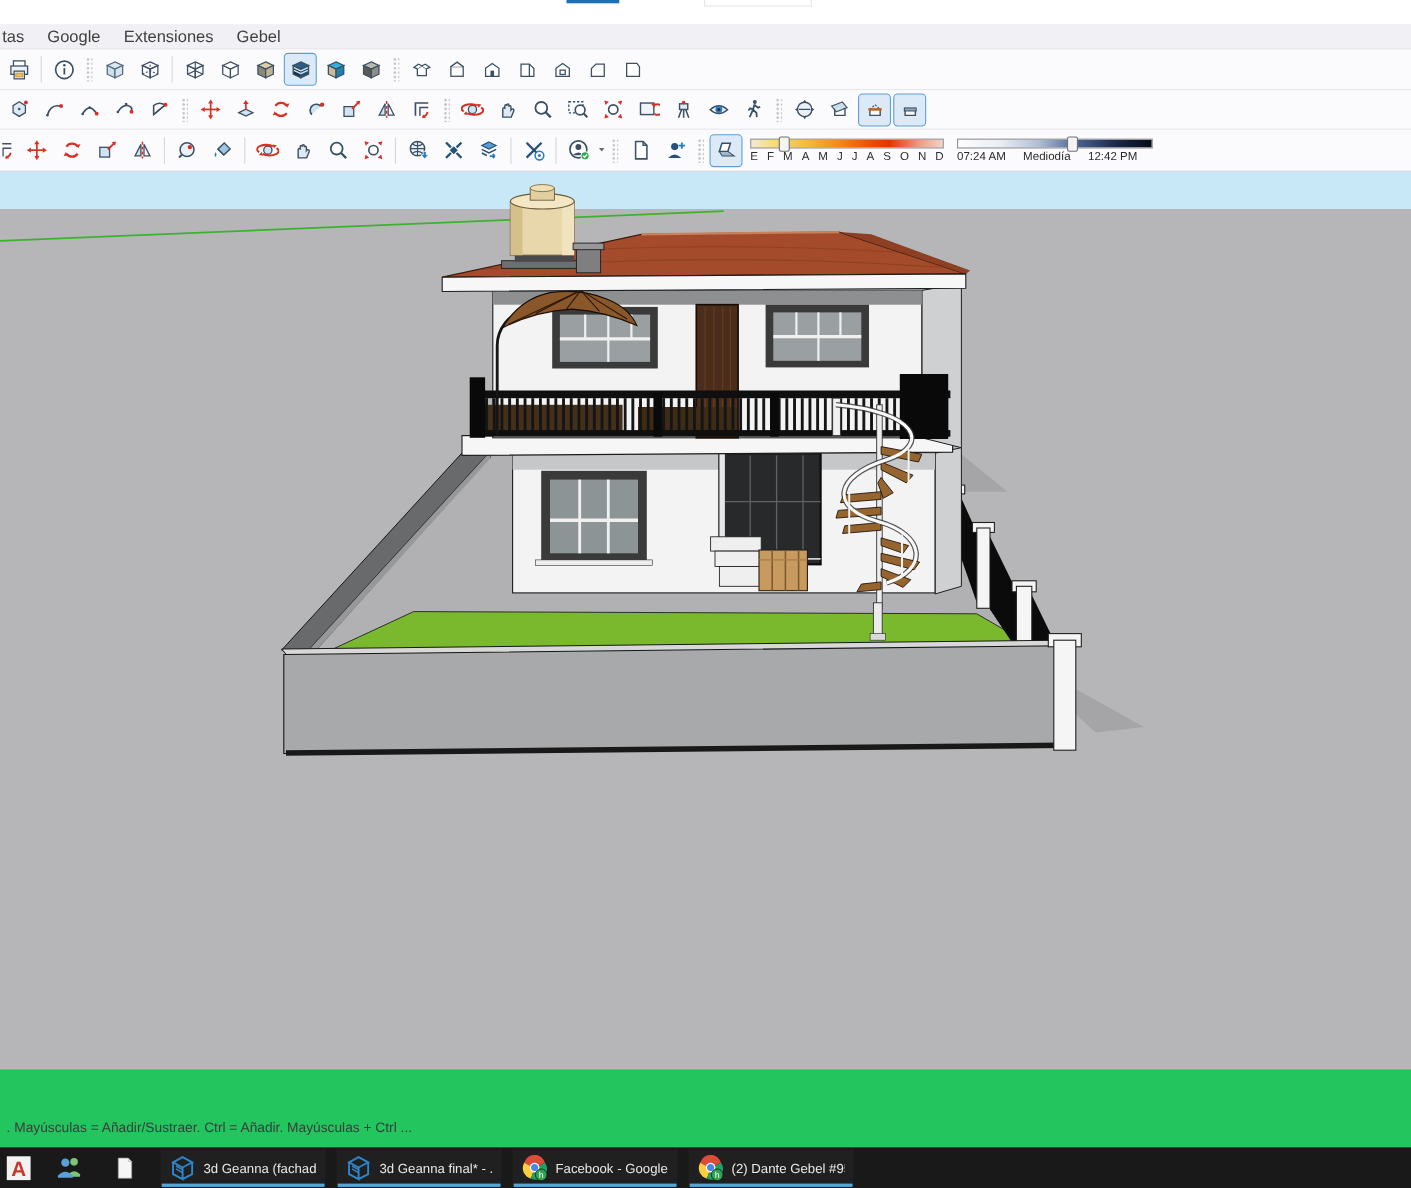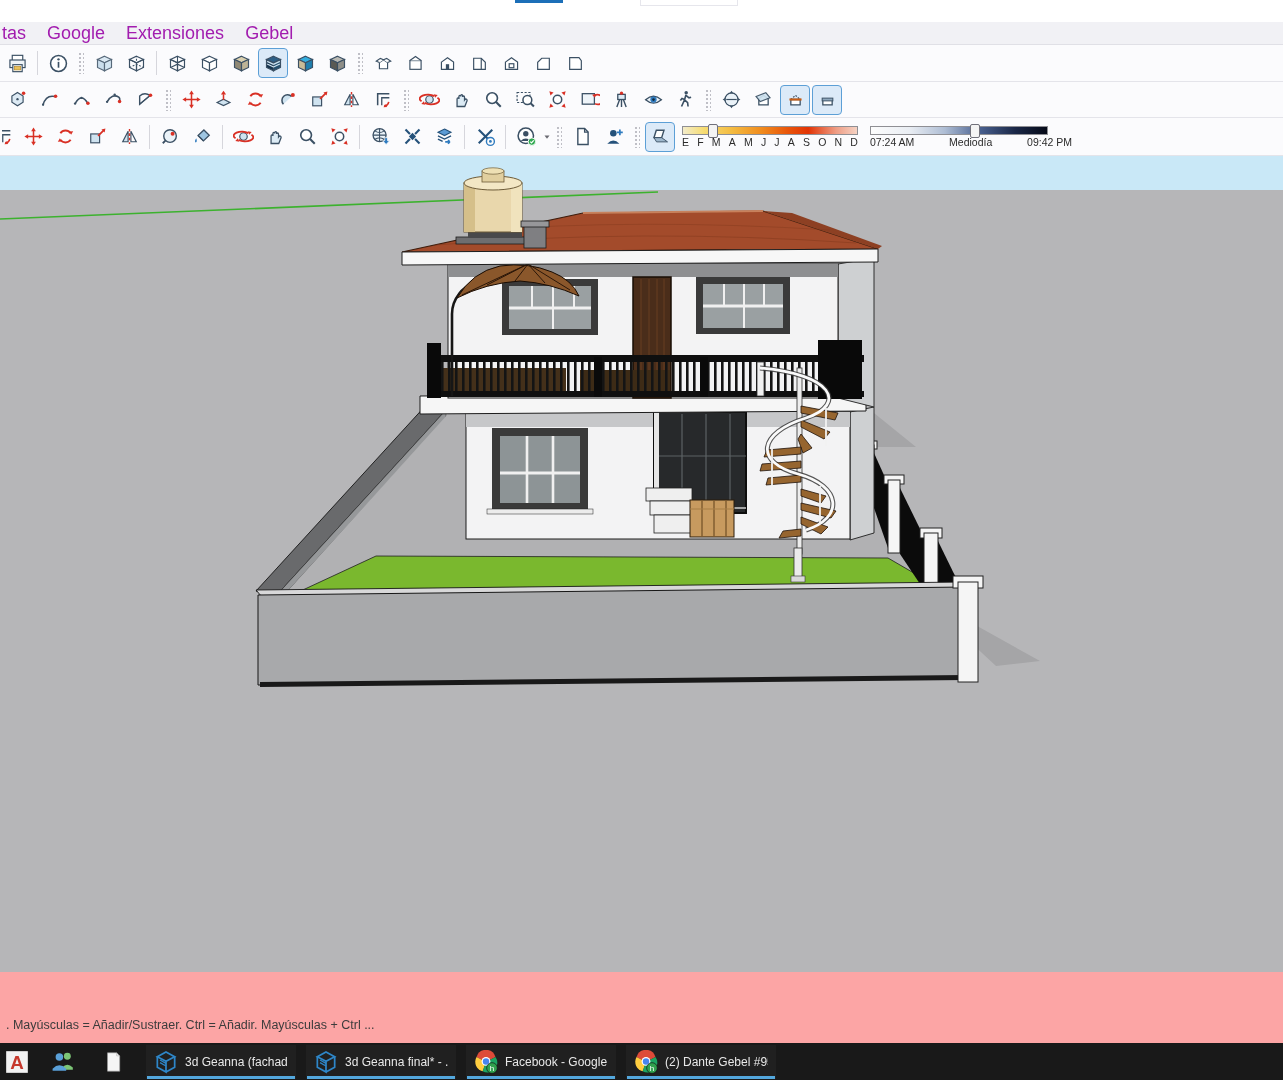--- a/index.html
+++ b/index.html
@@ -6,21 +6,21 @@
     font-family:"Liberation Sans",sans-serif;}
   .abs{position:absolute;}
   #stage{position:relative;width:1283px;height:1080px;background:#fff;}
   
   #topstrip{left:0;top:0;width:1283px;height:22px;background:#ffffff;}
   #tab-accent{left:515px;top:0;width:48px;height:3px;background:#1c6fb8;}
   #tab-ghost{left:640px;top:0;width:96px;height:5px;border:1px solid #e6e6ec;border-top:none;}
   
   #menubar{left:0;top:22px;width:1283px;height:23px;background:#f1f1f5;border-bottom:1px solid #e0e0e6;
     display:flex;align-items:center;padding-left:2px;box-sizing:border-box;}
-  .menu-item{font-size:18px;color:#a21caf;margin-right:21px;white-space:nowrap;cursor:default;}
+  .menu-item{font-size:15px;color:#404040;margin-right:21px;white-space:nowrap;cursor:default;}
   
   .tbrow{left:0;width:1283px;background:#fbfbfd;border-bottom:1px solid #e4e4ea;display:flex;
     align-items:center;box-sizing:border-box;padding-left:1px;}
   #row1{top:45px;height:37px;}
   #row2{top:82px;height:36px;}
   #row3{top:118px;height:38px;}
   .tbtn{width:28px;height:28px;display:flex;align-items:center;justify-content:center;border:1px solid transparent;
     border-radius:4px;margin:0 1px;flex:0 0 auto;}
   .tbtn.sel{background:#dceaf8;border-color:#5c9fd6;}
   .tbtn.cut{width:13px;overflow:hidden;justify-content:flex-end;margin-left:0;}
@@ -34,21 +34,21 @@
   .sldbar.month{width:176px;background:linear-gradient(90deg,#f3ecca 0%,#f6dc72 12%,#f4bc42 28%,#f08c1e 45%,#e9560b 60%,#e23405 72%,#ee9d85 88%,#f6d3c4 100%);}
   .sldbar.time{width:178px;background:linear-gradient(90deg,#fdfdfd 0%,#e9edf3 22%,#aebdd4 42%,#49608f 62%,#1a2747 82%,#060a18 100%);}
   .sldhandle{position:absolute;top:-3px;width:10px;height:14px;background:#f4f4f4;border:1px solid #70707a;
     border-radius:2px;box-sizing:border-box;}
   .sldlabels{display:flex;justify-content:space-between;font-size:10.5px;color:#2b2b2b;margin-top:1px;}
   .sldlabels span{text-align:center;}
   
   #viewport{left:0;top:156px;width:1283px;height:816px;background:#b6b6b8;}
   #viewport svg{display:block;}
   
-  #statusbar{left:0;top:972px;width:1283px;height:90px;background:#fca5a5;}
+  #statusbar{left:0;top:972px;width:1283px;height:90px;background:#22c55e;}
   #status-text{position:absolute;left:6px;top:46px;font-size:12.5px;color:#3c3c3c;}
   
   #taskbar{left:0;top:1043px;width:1283px;height:37px;background:#191919;display:flex;align-items:center;}
   .tk-pin{display:flex;align-items:center;justify-content:center;flex:0 0 auto;height:34px;}
   .tk-win{position:relative;display:flex;align-items:center;gap:7px;height:34px;width:150px;flex:0 0 auto;
     background:#202020;padding:0 8px;box-sizing:border-box;}
   .tk-win .tk-label{color:#e8e8e8;font-size:12px;white-space:nowrap;overflow:hidden;}
   .tk-underline{position:absolute;left:1px;right:1px;bottom:0;height:3px;background:#53a7dd;}
 </style>
 </head>
@@ -683,24 +683,24 @@
           <span>S</span>
           <span>O</span>
           <span>N</span>
           <span>D</span>
         </span>
       </span>
       <span class="sld">
         <span class="sldbar time">
           <span class="sldhandle" style="left: calc(59% - 5px);"></span>
         </span>
-        <span class="sldlabels" style="width: 202px;">
+        <span class="sldlabels" style="width: 164px;">
           <span>07:24 AM</span>
           <span>Mediodía</span>
-          <span>09:42 PM</span>
+          <span>12:42 PM</span>
         </span>
       </span>
     </div>
 
   <div id="viewport" class="abs">
     <svg width="1283" height="816" viewBox="0 0 1283 816" xmlns="http://www.w3.org/2000/svg">
       <defs>
         <pattern id="pk" width="7" height="30" patternUnits="userSpaceOnUse">
           <rect width="2.6" height="30" fill="#141414"></rect>
         </pattern>

